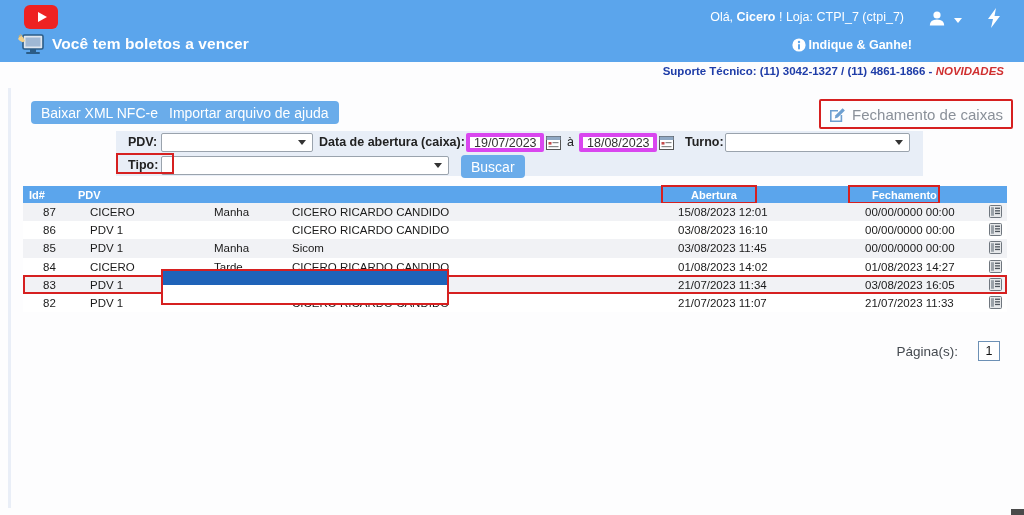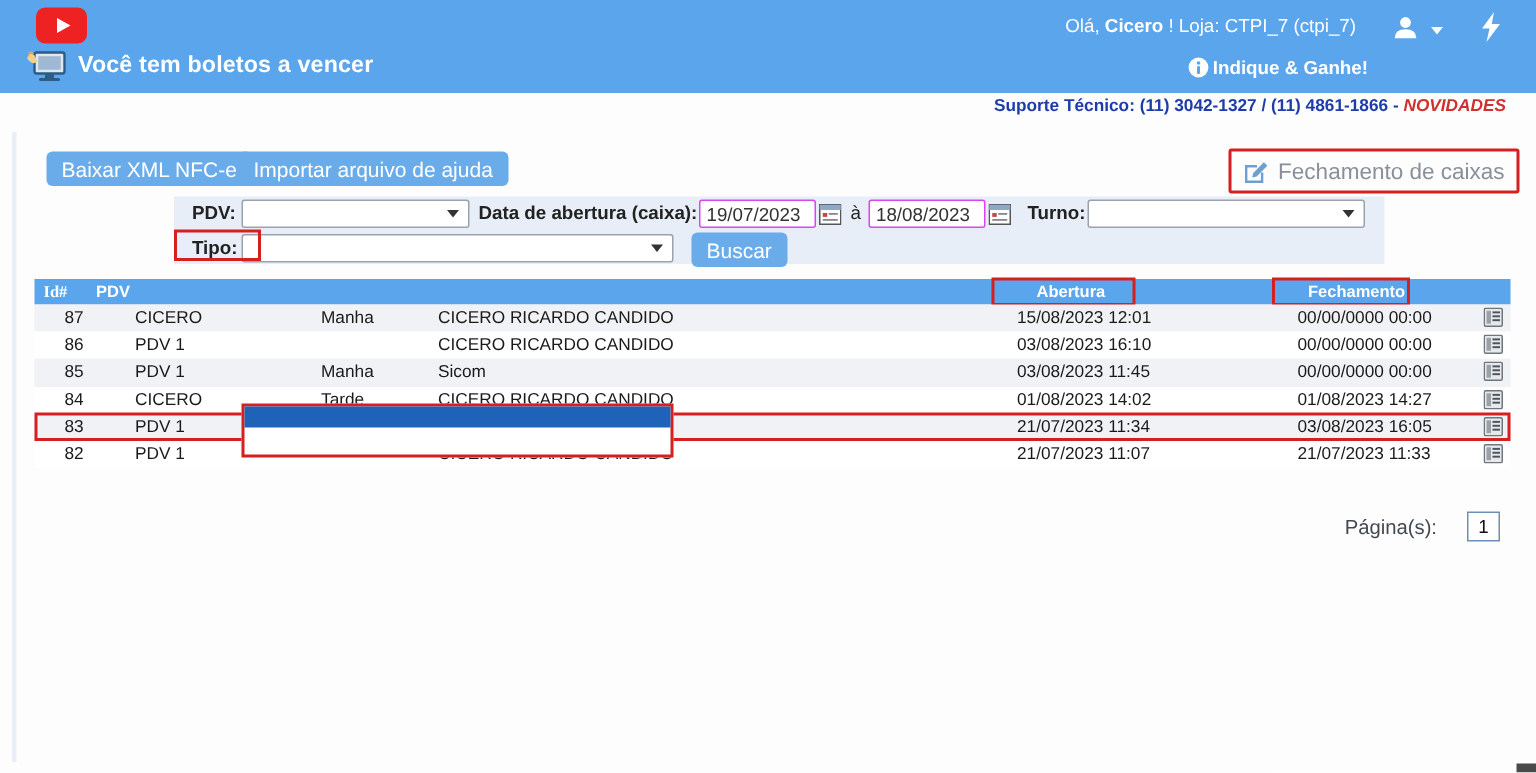--- a/index.html
+++ b/index.html
@@ -108,21 +108,21 @@
     font-family: "Liberation Sans", sans-serif;
     -webkit-appearance: none; appearance: none; padding-left: 3px;
   }
   .selcaret {
     position: absolute; width: 0; height: 0;
     border-left: 4px solid transparent; border-right: 4px solid transparent;
     border-top: 5px solid #333; pointer-events: none;
   }
   .fdate {
     position: absolute; height: 19px; width: 78px; background: #ffffff;
-    border: 1px solid #d946ef; border-radius: 2px;
+    border: 4px solid #d946ef; border-radius: 2px;
     font-size: 12.5px; color: #333; padding-left: 4px;
     font-family: "Liberation Sans", sans-serif;
   }
   .calicon { position: absolute; width: 15px; height: 15px; cursor: pointer; }
 
   .tipo-hl {
     position: absolute; left: 0px; top: 22px; width: 58px; height: 21px;
     border: 2.5px solid #d62020; background: transparent; pointer-events: none;
   }
 
@@ -266,22 +266,22 @@
       <div class="flabel" style="left:12px; top:27px;">Tipo:</div>
       <select class="fsel" style="left:45px; top:25px; width:288px;"><option></option></select>
       <div class="selcaret" style="left:318px; top:32px;"></div>
       <div class="tipo-hl"></div>
 
       <button class="btn-blue" style="left:345px; top:24px;">Buscar</button>
     </div>
 
     <div class="tbl">
       <div class="thead">
-        <div class="th" style="left:6px;font-family:Liberation Serif, serif;">Id#</div>
-        <div class="th" style="left:41px;">PDV</div>
+        <div class="th" style="left:6px;">Id#</div>
+        <div class="th" style="left:55px;">PDV</div>
         <div class="th" style="left:668px;">Abertura</div>
         <div class="th" style="left:849px;">Fechamento</div>
         <div class="th-hl" style="left:638px; width:96px;"></div>
         <div class="th-hl" style="left:825px; width:92px;"></div>
       </div>
       <div id="tbody">
           <div class="trow odd">
             <div class="td" style="left: 6px;">87</div>
             <div class="td" style="left: 53px;">CICERO</div>
             <div class="td" style="left: 177px;">Manha</div>

